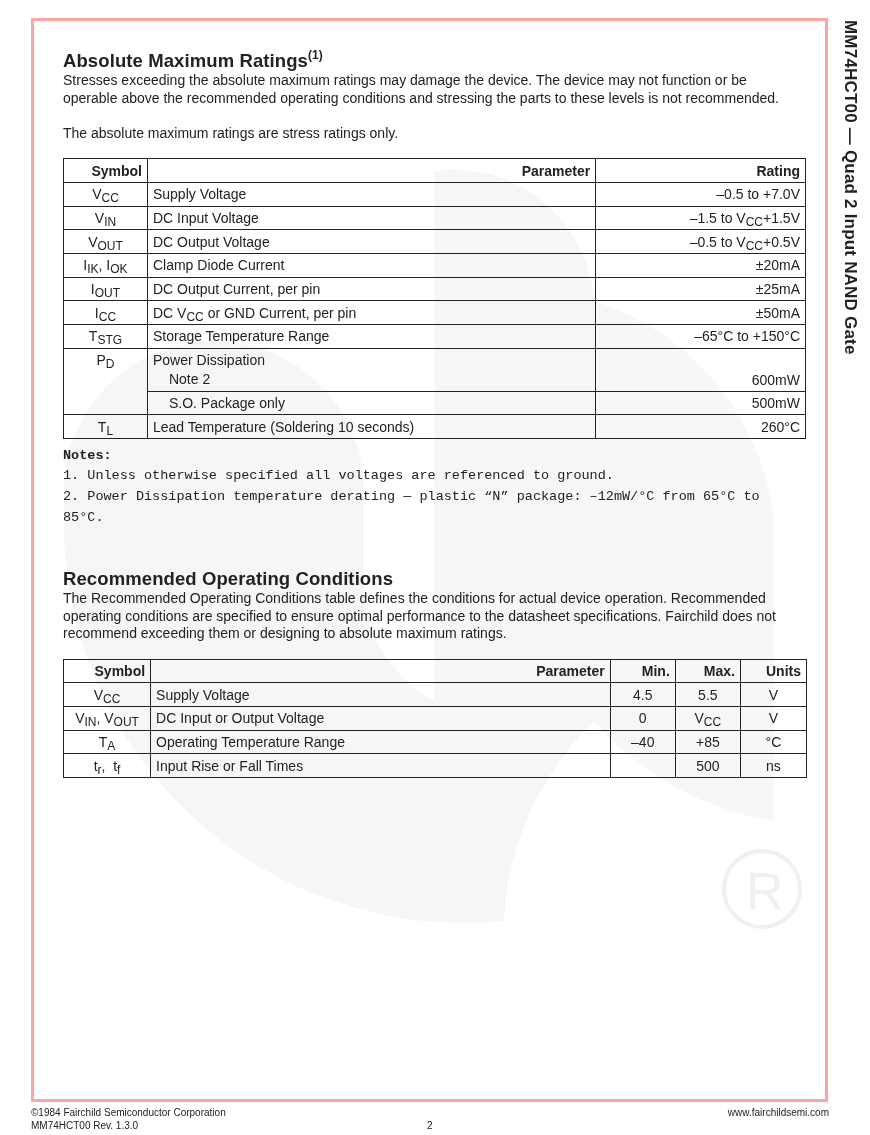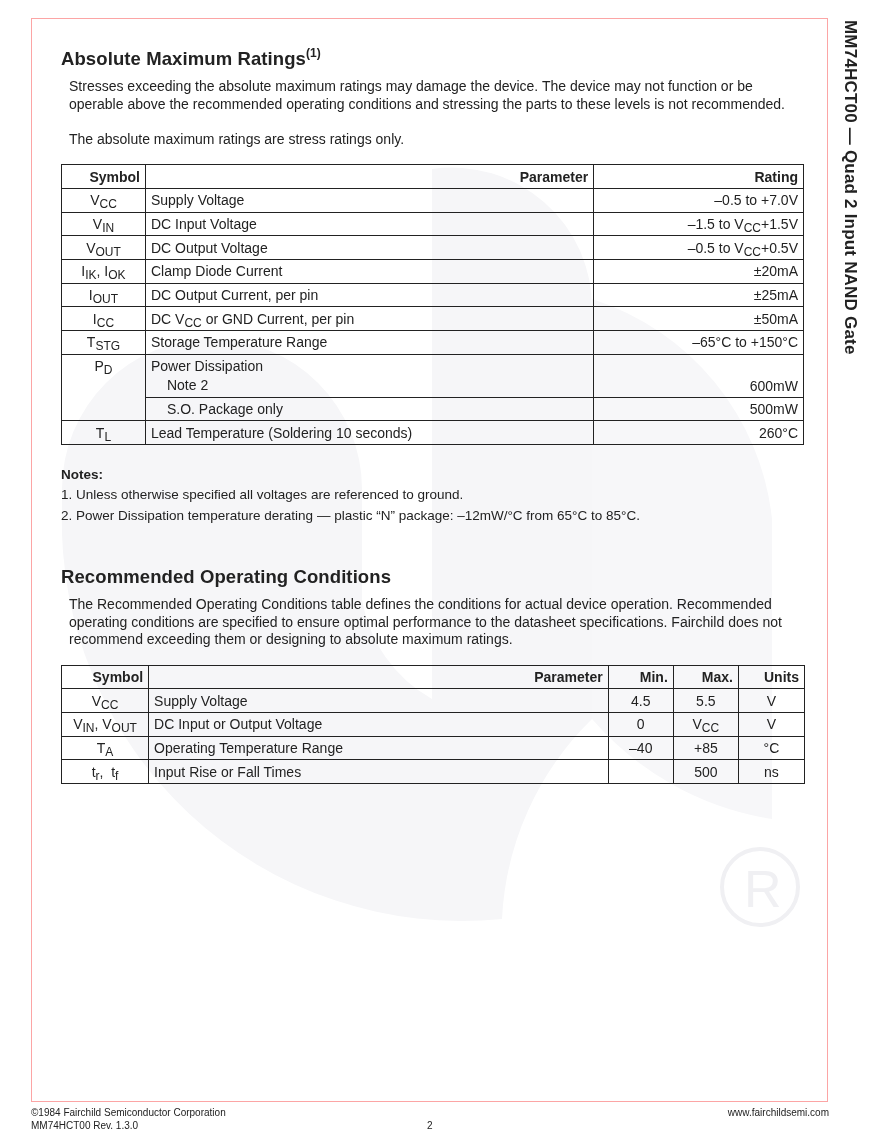--- a/index.html
+++ b/index.html
@@ -1,34 +1,34 @@
 <!DOCTYPE html>
 <html><head>
 <meta charset="utf-8">
 <style>
   html, body { margin: 0; padding: 0; background: #ffffff; }
   body { width: 870px; height: 1135px; position: relative; overflow: hidden;
          font-family: "Liberation Sans", sans-serif; color: #1a1a1a; }
   .frame { position: absolute; left: 31px; top: 18px; width: 797px; height: 1084px;
-           border: 1px solid #fca5a5; box-sizing: border-box; overflow: hidden; }
+           border: 3px solid #fca5a5; box-sizing: border-box; overflow: hidden; }
   .watermark { position: absolute; left: 0; top: 0; width: 797px; height: 1084px; pointer-events: none; }
   .content { position: absolute; left: 29px; top: 24px; width: 745px; }
   h2 { margin: 0; font-size: 18.5px; font-weight: bold; line-height: 22px; color: #222; letter-spacing: 0.1px; }
   h2 sup { font-size: 12px; position: relative; top: -1px; }
-  p.intro { margin: 8px; font-size: 14px; line-height: 17.5px; color: #222; }
+  p.intro { margin: 0; font-size: 14px; line-height: 17.5px; color: #222; }
   table { border-collapse: collapse; font-size: 14px; color: #222; }
   th, td { border: 1px solid #222; padding: 0 5px; height: 22.7px; line-height: 18px; }
   th { font-weight: bold; font-size: 14px; text-align: right; }
   td.sym { text-align: center; }
   td.rt { text-align: right; }
   td.ct { text-align: center; margin-left: 33px; }
   sub { font-size: 12px; vertical-align: -3px; line-height: 0; }
   .t1 { margin-top: 16px; width: 743px; }
   .t2 { margin-top: 16px; width: 744px; }
-  .notes { margin-top: 21px; font-size: 13.5px; line-height: 21px; color: #222; }
+  .notes { margin-top: 8px; font-size: 13.5px; line-height: 21px; color: #222; font-family: Liberation Mono, monospace; }
   .notes .hdr { font-weight: bold; line-height: 18px; }
   .side-title { position: absolute; left: 838px; top: 20px; width: 22px; height: 380px; }
   .side-title span { position: absolute; left: 0; top: 0; transform-origin: 0 0;
                      transform: translate(22px, 0) rotate(90deg); white-space: nowrap;
                      font-size: 17px; font-weight: bold; color: #222; letter-spacing: 0.2px; }
   .footer { position: absolute; left: 31px; top: 1107px; width: 798px; font-size: 10px; color: #222; line-height: 12.5px; }
   .footer .l { position: absolute; left: 0; top: 0; }
   .footer .c { position: absolute; left: 396px; top: 12.5px; }
   .footer .r { position: absolute; right: 0; top: 0; }
 </style>

